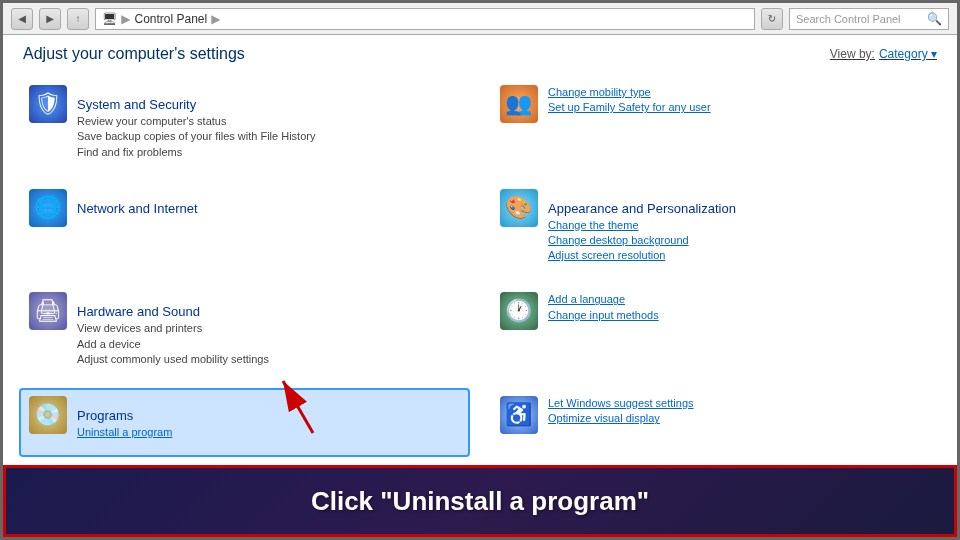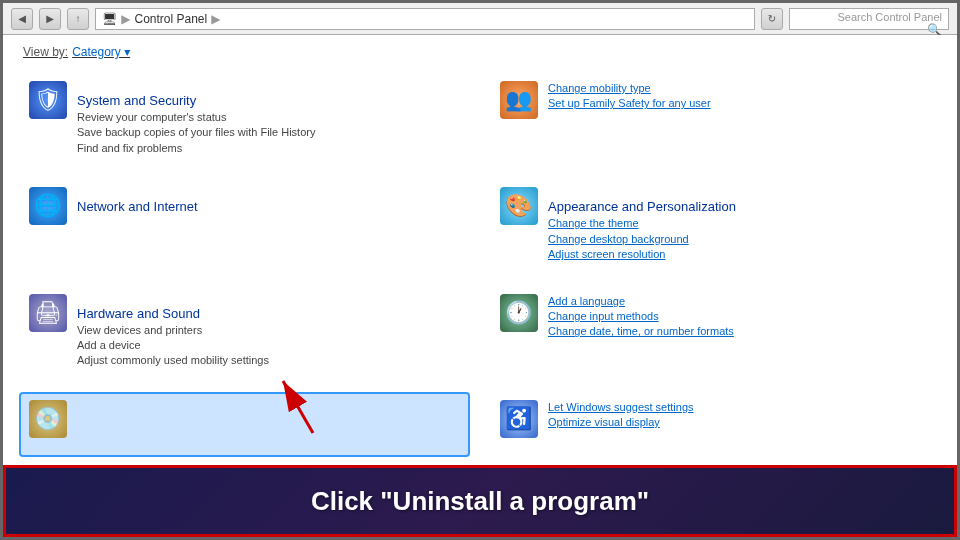--- a/index.html
+++ b/index.html
@@ -55,23 +55,22 @@
 
     .search-box {
       height: 22px;
       width: 160px;
       background: white;
       border: 1px solid #aaa;
       padding: 2px 6px;
       font-size: 12px;
       color: #999;
       display: flex;
-      align-items: flex-end;
+      align-items: center;
       justify-content: space-between;
-      flex-direction: column;
     }
 
     .content-header {
       padding: 10px 20px 6px 20px;
       display: flex;
       justify-content: space-between;
       align-items: center;
       border-bottom: none;
     }
 
@@ -256,20 +255,21 @@
     </div>
     <div class="nav-btn">↻</div>
     <div class="search-box">
       <span style="color:#999;font-size:11px;">Search Control Panel</span>
       <span>🔍</span>
     </div>
   </div>
 
   <div class="cp-area">
     <div class="content-header">
+      <span class="adjust-title">Adjust your computer's settings</span>
       <div class="view-by">
         <span class="view-by-label">View by:</span>
         <span class="view-by-value">Category ▾</span>
       </div>
     </div>
 
     <div class="cp-grid">
 
       <div class="cp-item">
         <div class="icon-img icon-blue-shield">🛡</div>
@@ -315,27 +315,32 @@
           <div class="cp-desc">View devices and printers<br>Add a device<br>Adjust commonly used mobility settings</div>
         </div>
       </div>
 
       <div class="cp-item">
         <div class="icon-img icon-time">🕐</div>
         <div class="cp-text">
           <div class="cp-desc">
             <span class="cp-link">Add a language</span><br>
             <span class="cp-link">Change input methods</span><br>
-            <span class="cp-link">Change date, time, or number formats</span>
           </div>
         </div>
       </div>
 
       <div class="cp-item highlighted">
         <div class="icon-img icon-cds">💿</div>
+        <div class="cp-text">
+          <div class="cp-title">Programs</div>
+          <div class="cp-desc">
+            <span class="cp-link">Uninstall a program</span>
+          </div>
+        </div>
       </div>
 
       <div class="cp-item">
         <div class="icon-img icon-ease">♿</div>
         <div class="cp-text">
           <div class="cp-desc">
             <span class="cp-link">Let Windows suggest settings</span><br>
             <span class="cp-link">Optimize visual display</span>
           </div>
         </div>

